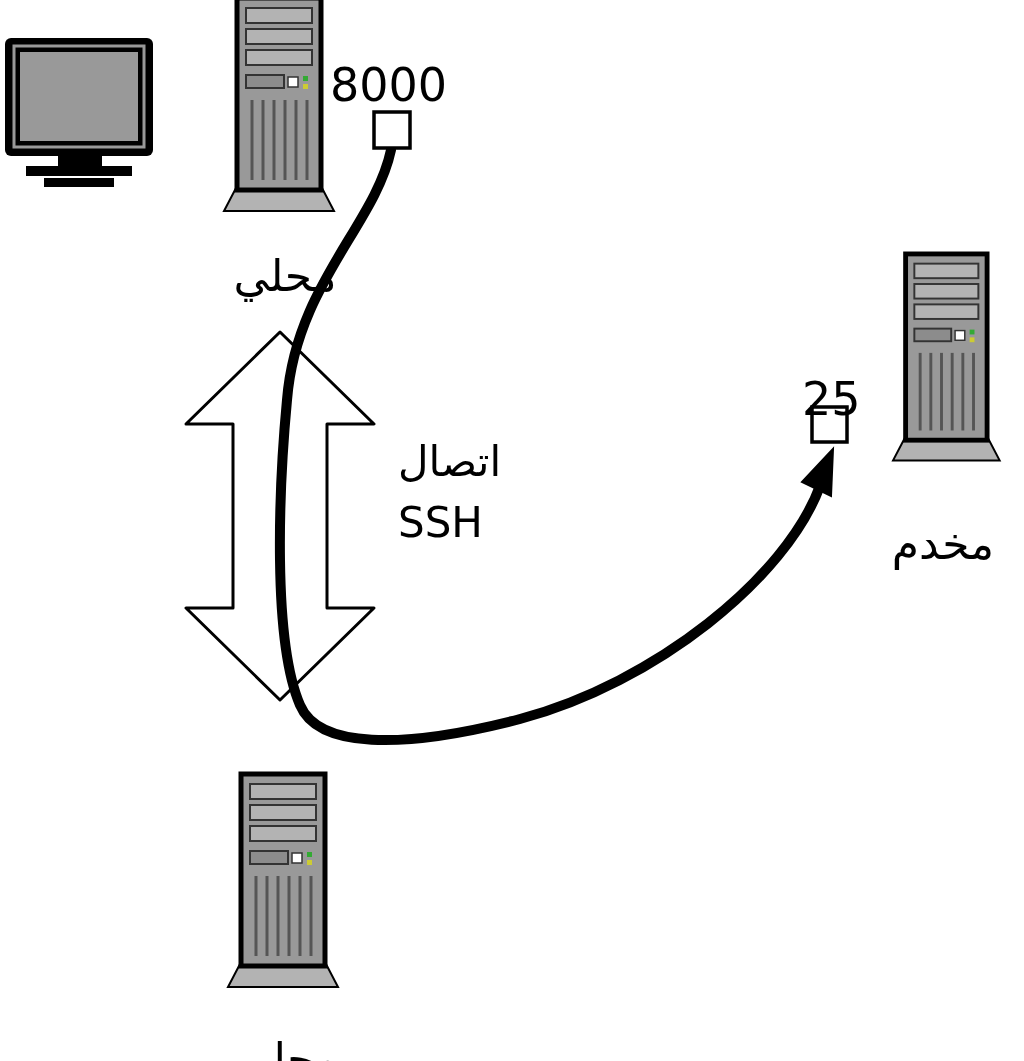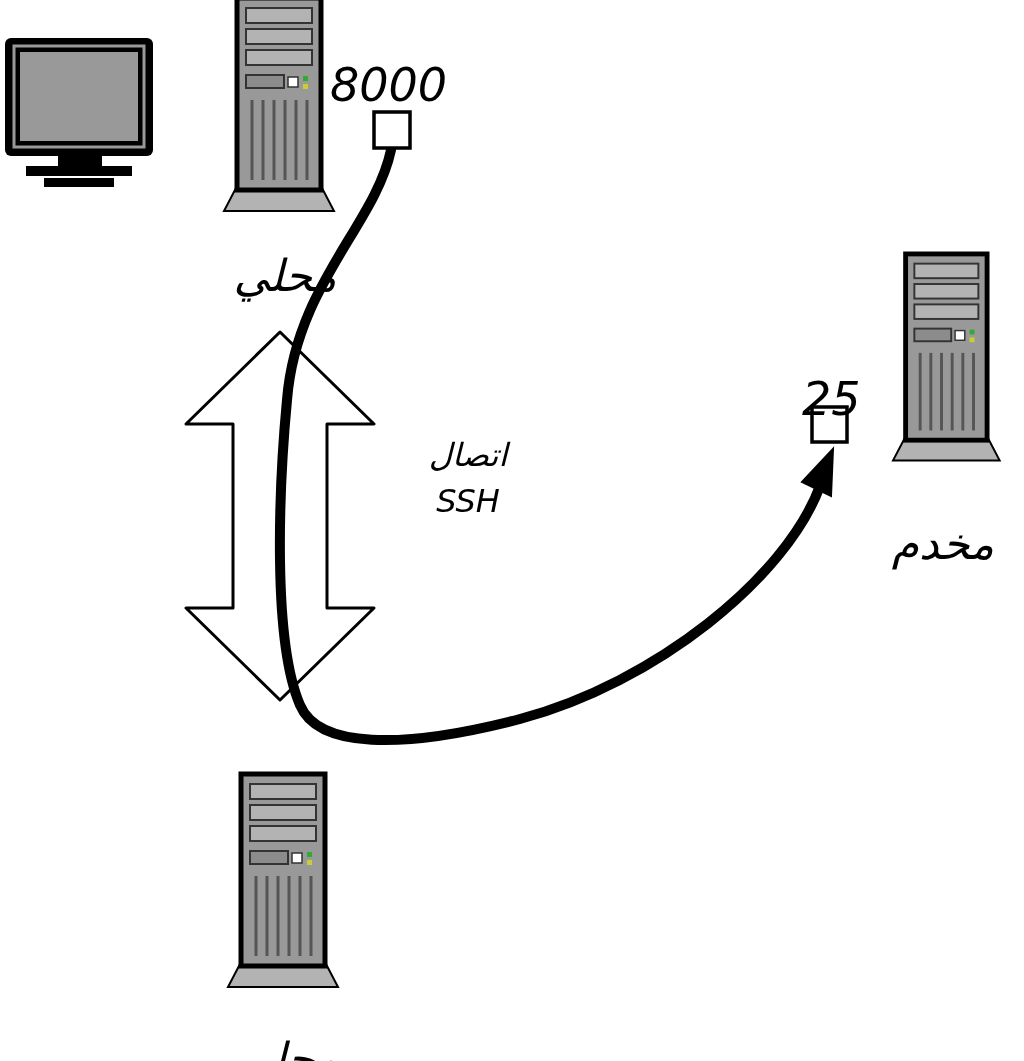--- a/index.html
+++ b/index.html
@@ -2,32 +2,31 @@
 <html><head>
 <meta charset="utf-8">
 <style>
   html,body{margin:0;padding:0;background:#ffffff;}
   #stage{
     position:relative;
     width:1024px;height:1061px;
     background:#ffffff;
     font-family:"DejaVu Sans", sans-serif;
     overflow:hidden;
-    font-style:italic;
   }
   #diagram-svg{position:absolute;left:0;top:0;}
   .lbl{
     position:absolute;
     color:#000;
     font-family:"DejaVu Sans", sans-serif;
     white-space:nowrap;
   }
   .port-label{font-size:46px;}
   .machine-label{font-size:44px;text-align:center;margin-top:40px;}
-  .conn-label{font-size:32px;text-align:center;line-height:1.45;}
+  .conn-label{font-size:42px;line-height:1.45;}
 </style>
 </head>
 <body>
 
 <div id="stage">
 
   <svg id="diagram-svg" width="1024" height="1061" viewBox="0 0 1024 1061">
 
     <defs>
 

